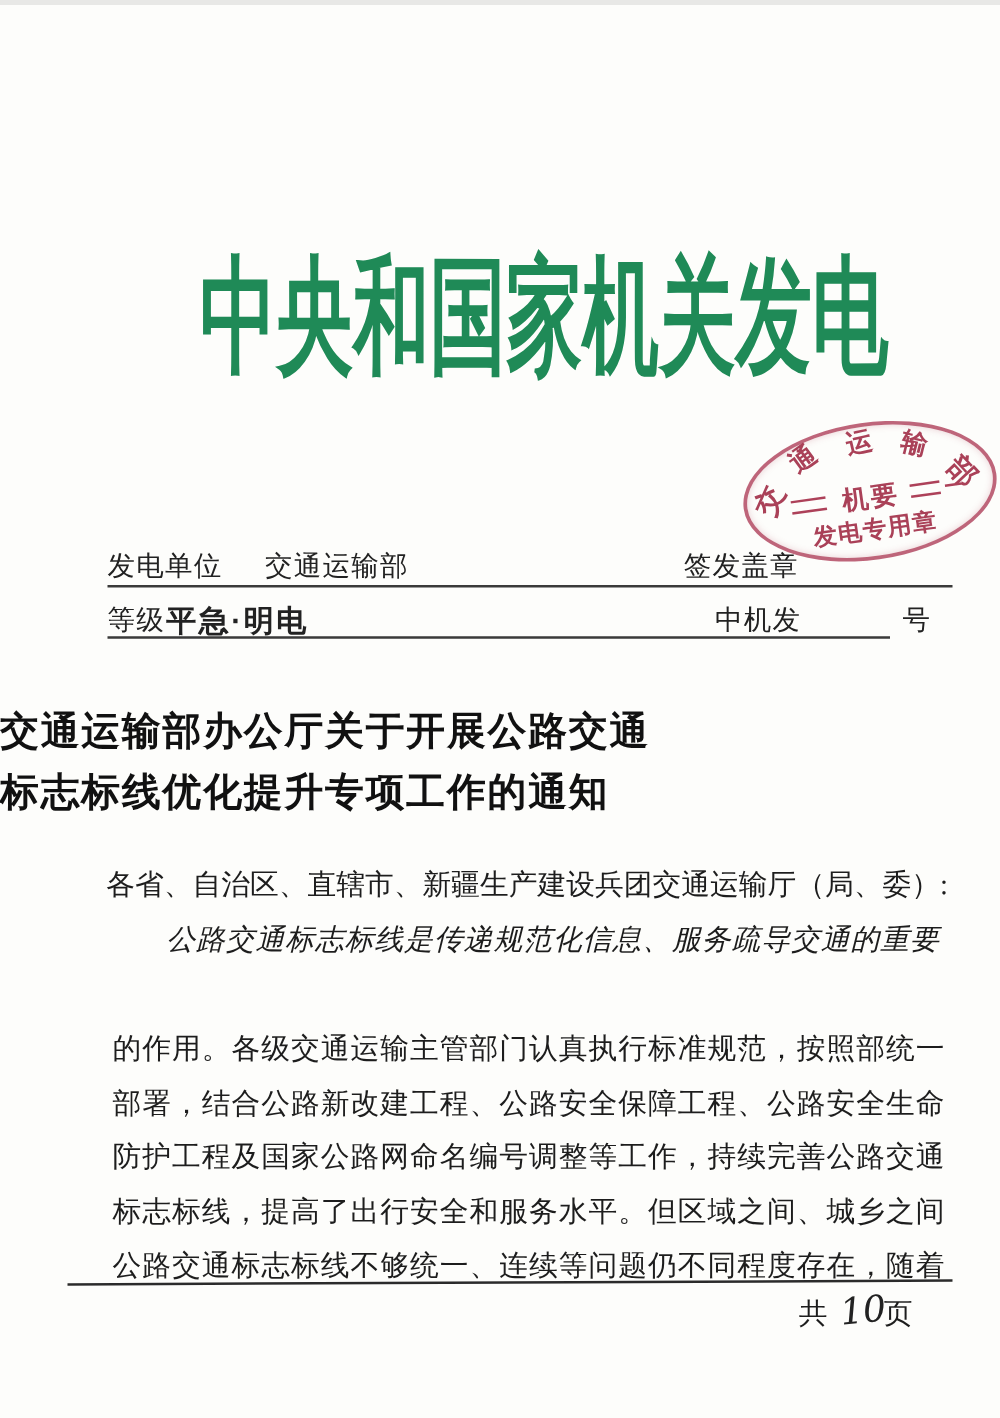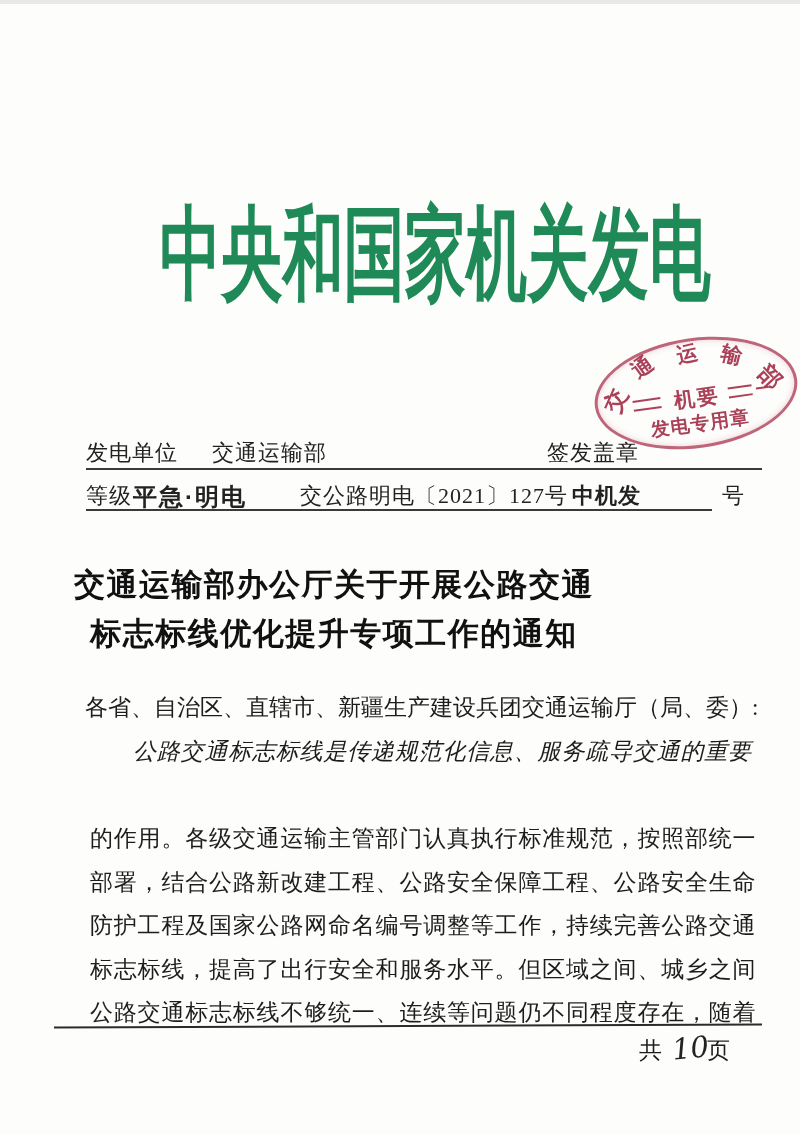--- a/index.html
+++ b/index.html
@@ -33,21 +33,21 @@
     font-size:19px;font-weight:700;letter-spacing:1px;}
   .dline{position:absolute;height:7px;border-top:2.5px solid #ad4159;border-bottom:2.5px solid #ad4159;}
   .dline-l{left:38px;top:54px;width:28px;}
   .dline-r{left:134px;top:54px;width:24px;}
   .sline-r{position:absolute;left:162px;top:58px;width:13px;border-top:2.5px solid #ad4159;}
   
   .hfield{position:absolute;font-size:22px;white-space:nowrap;letter-spacing:1px;color:#222;}
   .bold-hei{font-family:"Liberation Sans","DejaVu Sans",sans-serif;font-weight:700;letter-spacing:2px;}
   .hrule{position:absolute;border-top:2px solid #3a3a3a;height:0;}
   
-  .doc-title{position:absolute;top:556px;left:0;width:668px;text-align:center;
+  .doc-title{position:absolute;top:556px;left:0;width:668px;text-align:left;
     font-weight:700;font-size:31px;line-height:49px;letter-spacing:1.5px;color:#111;white-space:nowrap;}
   
   .bline{position:absolute;font-size:23px;white-space:nowrap;letter-spacing:0.8px;color:#1d1d1d;}
   
   .footer-rule{position:absolute;left:54px;top:1021px;width:708px;border-top:2.5px solid #2b2b2b;transform:rotate(-0.25deg);}
   .pg{position:absolute;font-size:23px;color:#1d1d1d;}
   .pg-hand{position:absolute;font-size:29px;font-style:italic;
     font-family:"DejaVu Serif",serif;transform:rotate(-6deg);color:#222;}
   .seal-text{color:#aa4158;}
 </style>
@@ -72,22 +72,21 @@
     <div class="seal-bot seal-text">发电专用章</div>
   </div>
 
   <span class="hfield" style="left:86px;top:434px;">发电单位</span>
   <span class="hfield" style="left:212px;top:434px;">交通运输部</span>
   <span class="hfield" style="left:547px;top:434px;">签发盖章</span>
   <div class="hrule" style="left:86px;top:464px;width:676px;"></div>
 
   <span class="hfield" style="left:86px;top:477px;">等级</span>
   <span class="hfield bold-hei" style="left:133px;top:477px;font-size:24px;">平急·明电</span>
-  <span class="hfield" style="left:300px;top:477px;">交公路明电〔2021〕127号</span>
-  <span class="hfield" style="left:572px;top:477px;font-weight:bold;">中机发</span>
+  <span class="hfield" style="left:572px;top:477px;">中机发</span>
   <span class="hfield" style="left:722px;top:477px;">号</span>
   <div class="hrule" style="left:86px;top:505px;width:626px;"></div>
 
   <div class="doc-title">
     <div>交通运输部办公厅关于开展公路交通</div>
     <div>标志标线优化提升专项工作的通知</div>
   </div>
 
   <div class="bline" style="left:85px;top:688px;letter-spacing:0;">各省、自治区、直辖市、新疆生产建设兵团交通运输厅（局、委）:</div>
 

